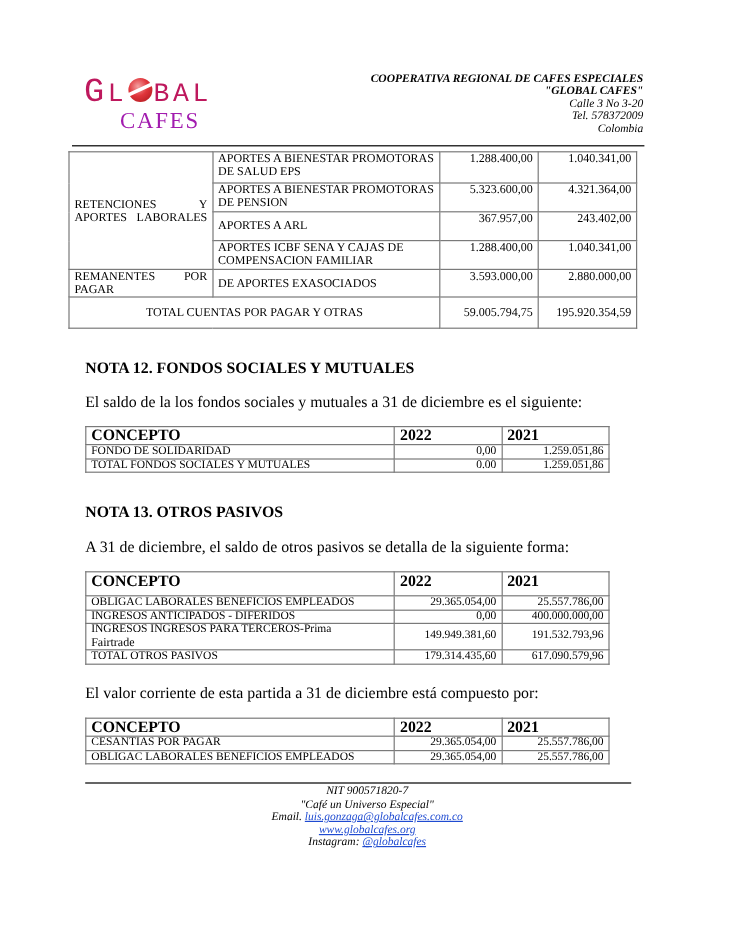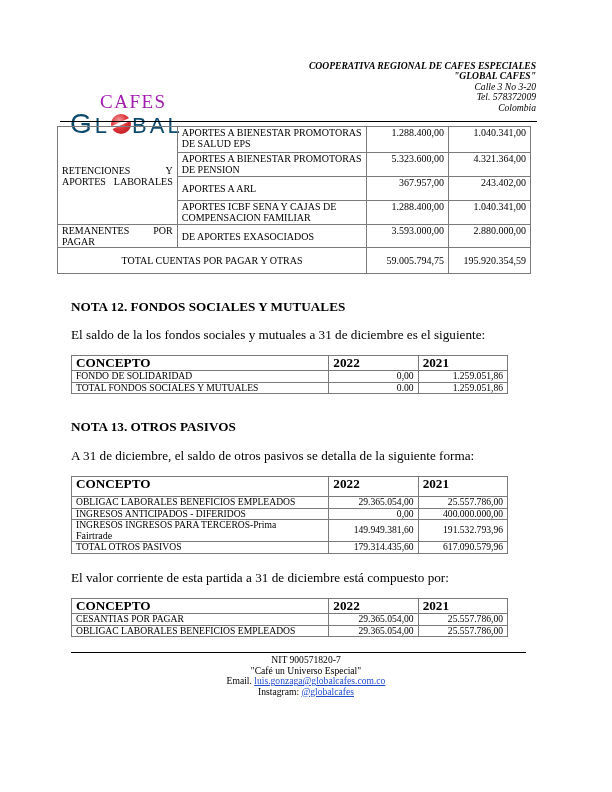--- a/index.html
+++ b/index.html
@@ -1,21 +1,21 @@
 <!DOCTYPE html>
 <html><head>
 <meta charset="utf-8">
 <style>
   html, body { margin:0; padding:0; background:#ffffff; }
   body { width:612px; height:792px; position:relative; font-family:"Liberation Serif", "DejaVu Serif", serif; color:#000; overflow:hidden; }
   .abs { position:absolute; }
 
   
   .logo { left:70px; top:64px; width:130px; height:50px; }
-  .logo-global { position:absolute; left:0; top:0; font-size:28px; color:#0c4a6e; letter-spacing:3px; font-family:Liberation Sans, sans-serif; line-height:28px;margin-top:46px; }
+  .logo-global { position:absolute; left:0; top:0; font-size:28px; color:#be185d; letter-spacing:3px; font-family:Liberation Mono, monospace; line-height:28px; }
   .logo-cafes { position:absolute; left:30px; top:28px; font-size:19px; color:#a21caf; letter-spacing:1.5px; font-family:"Liberation Serif", serif; line-height:20px; }
   .logo-ball { display:inline-block; width:20px; height:20px; border-radius:50%; background:radial-gradient(circle at 40% 35%, #f3a2a2 0%, #e0353b 45%, #a8141a 100%); vertical-align:-1px; position:relative; margin:0 1px; }
   .logo-ball:after { content:""; position:absolute; left:-2px; top:8px; width:24px; height:3px; background:#fff; transform:rotate(-25deg); border-radius:2px; }
 
   .company { right:76px; top:61px; text-align:right; font-style:italic; font-size:9.6px; line-height:10.4px; }
   .company div { white-space:nowrap; }
   .company .c0 { font-weight:bold; }
   .company .c1 { font-weight:bold; }
 
   .hdr-line { left:60px; top:121px; width:477px; height:0; border-top:1.2px solid #000; }
@@ -34,21 +34,21 @@
 
   .tn { left:71px; width:437px; font-size:9.6px; line-height:10.5px; }
   .tn td { border:1px solid #7a7a7a; padding:0 4px; }
   .tn .hd td { font-weight:bold; font-size:13.2px; line-height:14px; }
   .tn .hd td.yr { text-align:left; }
   .c-concept { width:242px; }
   .c-2022 { width:84px; }
   .c-2021 { width:84px; }
 
   .ftr-line { left:71px; top:652px; width:455px; border-top:1px solid #000; }
-  .footer { left:0; width:612px; top:655px; text-align:center; font-size:9.6px; line-height:10.6px; }
+  .footer { left:0; width:612px; top:655px; text-align:center; font-style:italic; font-size:9.6px; line-height:10.6px; }
   .footer a { color:#1f4bd1; text-decoration:underline; }
 </style>
 </head>
 <body>
 
 <div class="abs logo">
   <div class="logo-global">
     <span>G</span><span style="font-size:22px">L</span><span class="logo-ball"></span><span style="font-size:22px">BAL</span>
   </div>
   <div class="logo-cafes">CAFES</div>
@@ -194,14 +194,15 @@
     <td class="num">25.557.786,00</td>
   </tr>
 </tbody>
   </table>
 
 <div class="abs ftr-line"></div>
 <div class="abs footer">
   <div>NIT 900571820-7</div>
   <div>"Café un Universo Especial"</div>
   <div><span>Email. </span><a>luis.gonzaga@globalcafes.com.co</a></div>
+  <div><a>www.globalcafes.org</a></div>
   <div><span>Instagram: </span><a>@globalcafes</a></div>
 </div>
 
 </body></html>

